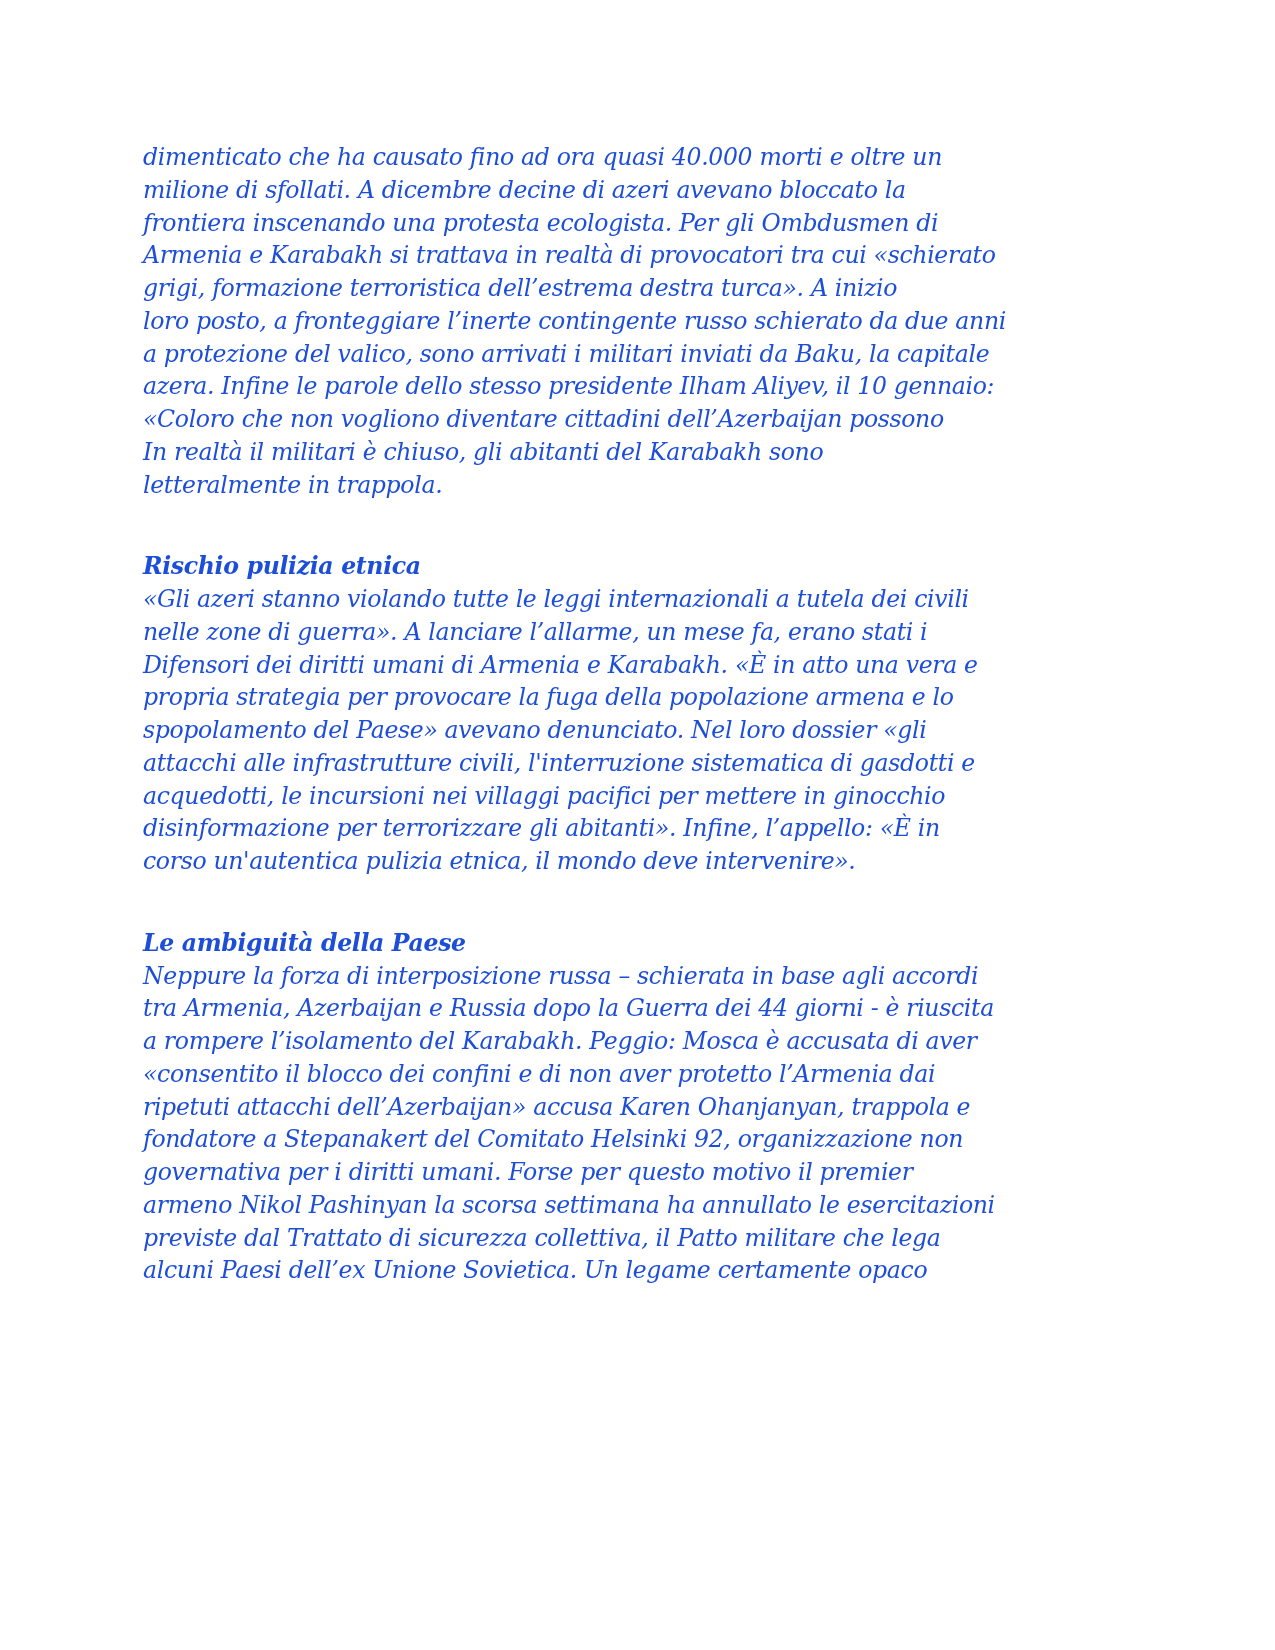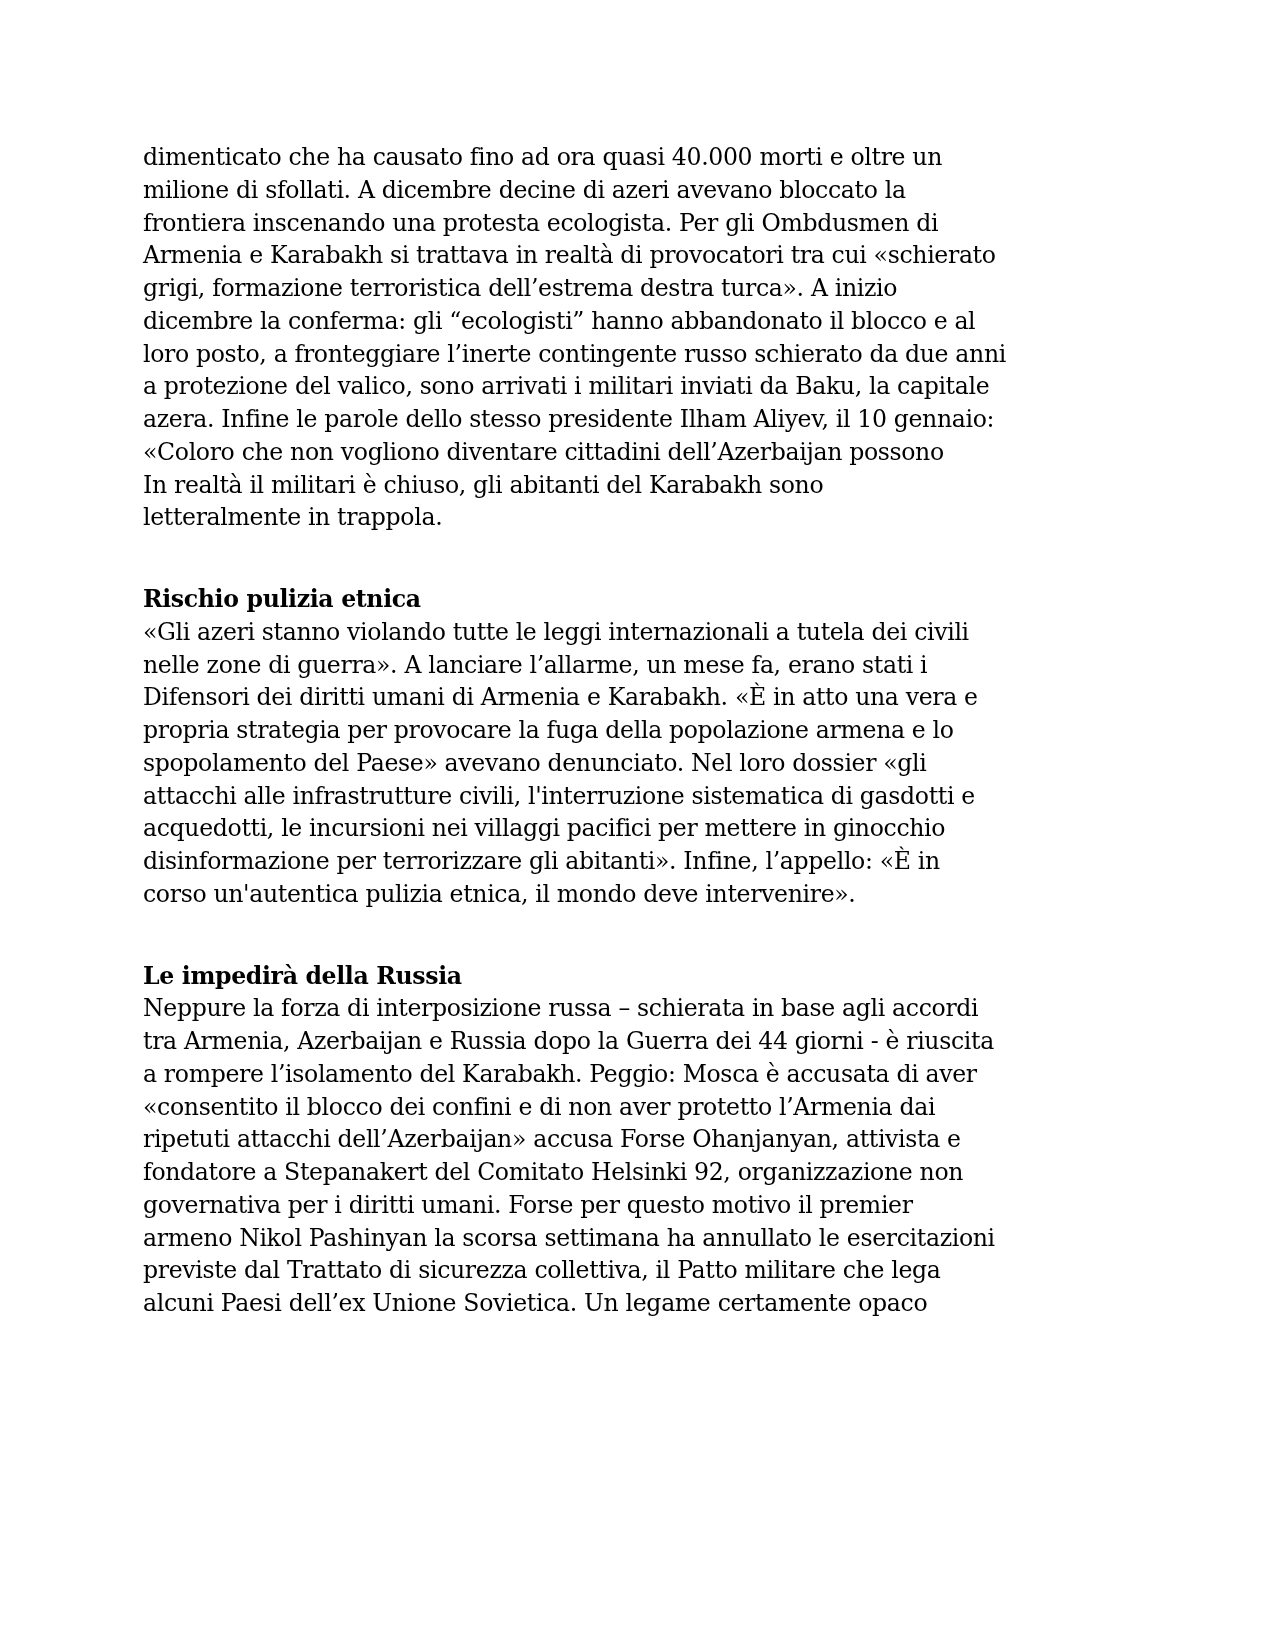--- a/index.html
+++ b/index.html
@@ -5,39 +5,39 @@
   html, body { margin: 0; padding: 0; background: #ffffff; }
   body { width: 1275px; height: 1650px; position: relative; overflow: hidden; }
   .page {
     position: absolute;
     left: 143px;
     top: 141px;
     width: 960px;
     font-family: "DejaVu Serif", "Liberation Serif", serif;
     font-size: 23.6px;
     line-height: 32.75px;
-    color: #000000;
+    color: #1d4ed8;
     letter-spacing: -0.35px;
+    font-style: italic;
   }
   .line { white-space: nowrap; display: block; height: 32.75px; }
   .heading { font-weight: bold; }
   .gap { display: block; height: 49px; }
 </style>
 </head>
 <body>
 
 <div class="page">
 
   <div>
     <span class="line">dimenticato che ha causato fino ad ora quasi 40.000 morti e oltre un</span>
     <span class="line">milione di sfollati. A dicembre decine di azeri avevano bloccato la</span>
     <span class="line">frontiera inscenando una protesta ecologista. Per gli Ombdusmen di</span>
     <span class="line">Armenia e Karabakh si trattava in realtà di provocatori tra cui «schierato</span>
     <span class="line">grigi, formazione terroristica dell’estrema destra turca». A inizio</span>
-    <span class="line">dicembre la conferma: gli “ecologisti” hanno abbandonato il blocco e al</span>
     <span class="line">loro posto, a fronteggiare l’inerte contingente russo schierato da due anni</span>
     <span class="line">a protezione del valico, sono arrivati i militari inviati da Baku, la capitale</span>
     <span class="line">azera. Infine le parole dello stesso presidente Ilham Aliyev, il 10 gennaio:</span>
     <span class="line">«Coloro che non vogliono diventare cittadini dell’Azerbaijan possono</span>
     <span class="line">In realtà il militari è chiuso, gli abitanti del Karabakh sono</span>
     <span class="line">letteralmente in trappola.</span>
   </div>
 
   <span class="gap"></span>
 
@@ -50,26 +50,26 @@
     <span class="line">spopolamento del Paese» avevano denunciato. Nel loro dossier «gli</span>
     <span class="line">attacchi alle infrastrutture civili, l'interruzione sistematica di gasdotti e</span>
     <span class="line">acquedotti, le incursioni nei villaggi pacifici per mettere in ginocchio</span>
     <span class="line">disinformazione per terrorizzare gli abitanti». Infine, l’appello: «È in</span>
     <span class="line">corso un'autentica pulizia etnica, il mondo deve intervenire».</span>
   </div>
 
   <span class="gap"></span>
 
   <div>
-    <span class="line heading">Le impedirà della Russia</span>
+    <span class="line heading">Le ambiguità della Paese</span>
     <span class="line">Neppure la forza di interposizione russa – schierata in base agli accordi</span>
     <span class="line">tra Armenia, Azerbaijan e Russia dopo la Guerra dei 44 giorni - è riuscita</span>
     <span class="line">a rompere l’isolamento del Karabakh. Peggio: Mosca è accusata di aver</span>
     <span class="line">«consentito il blocco dei confini e di non aver protetto l’Armenia dai</span>
-    <span class="line">ripetuti attacchi dell’Azerbaijan» accusa Forse Ohanjanyan, attivista e</span>
+    <span class="line">ripetuti attacchi dell’Azerbaijan» accusa Karen Ohanjanyan, trappola e</span>
     <span class="line">fondatore a Stepanakert del Comitato Helsinki 92, organizzazione non</span>
     <span class="line">governativa per i diritti umani. Forse per questo motivo il premier</span>
     <span class="line">armeno Nikol Pashinyan la scorsa settimana ha annullato le esercitazioni</span>
     <span class="line">previste dal Trattato di sicurezza collettiva, il Patto militare che lega</span>
     <span class="line">alcuni Paesi dell’ex Unione Sovietica. Un legame certamente opaco</span>
   </div>
 
 </div>
 
 </body></html>

